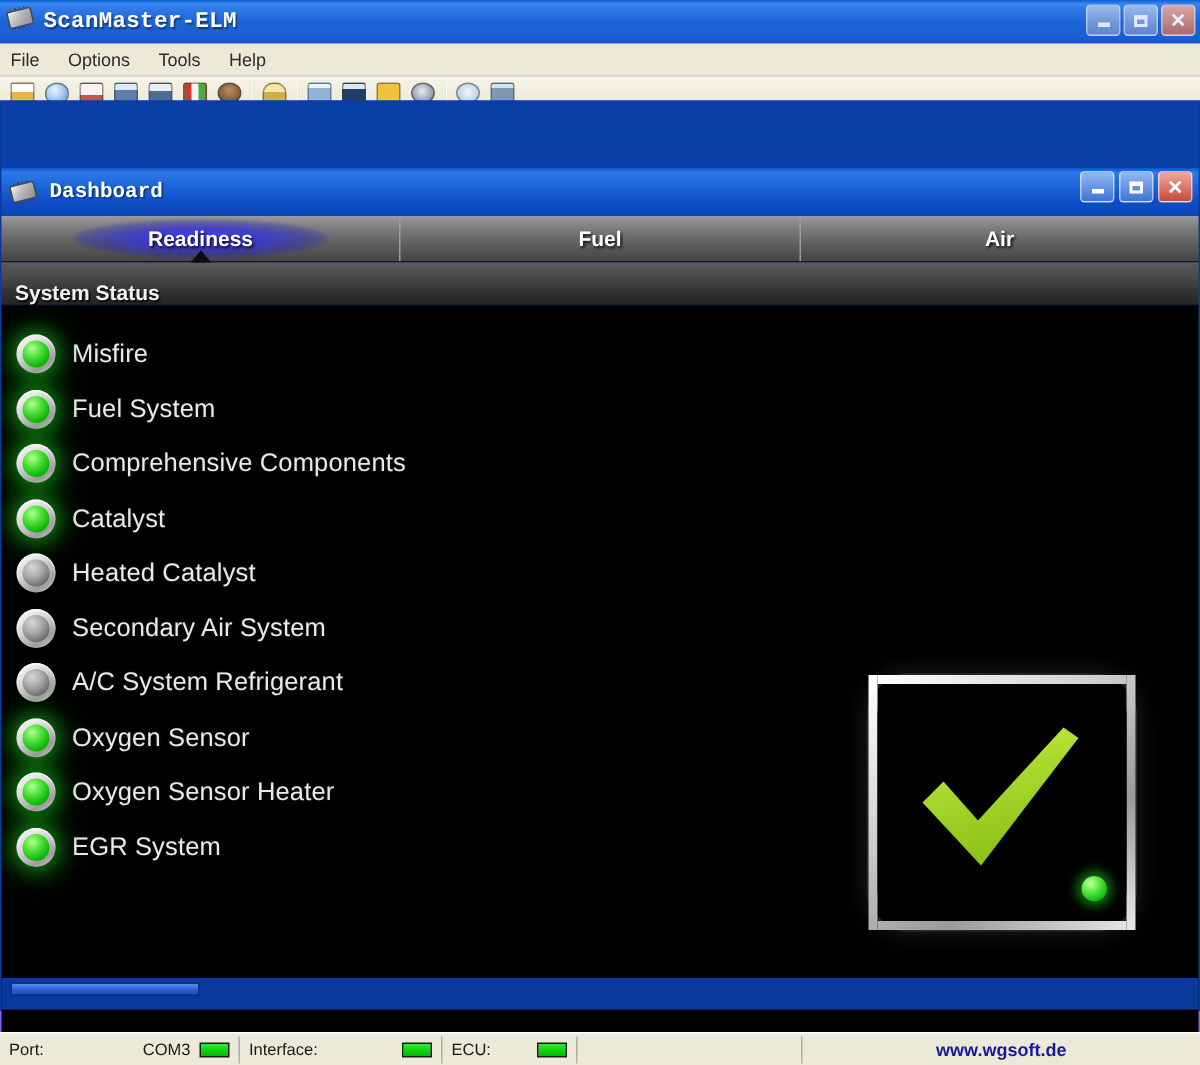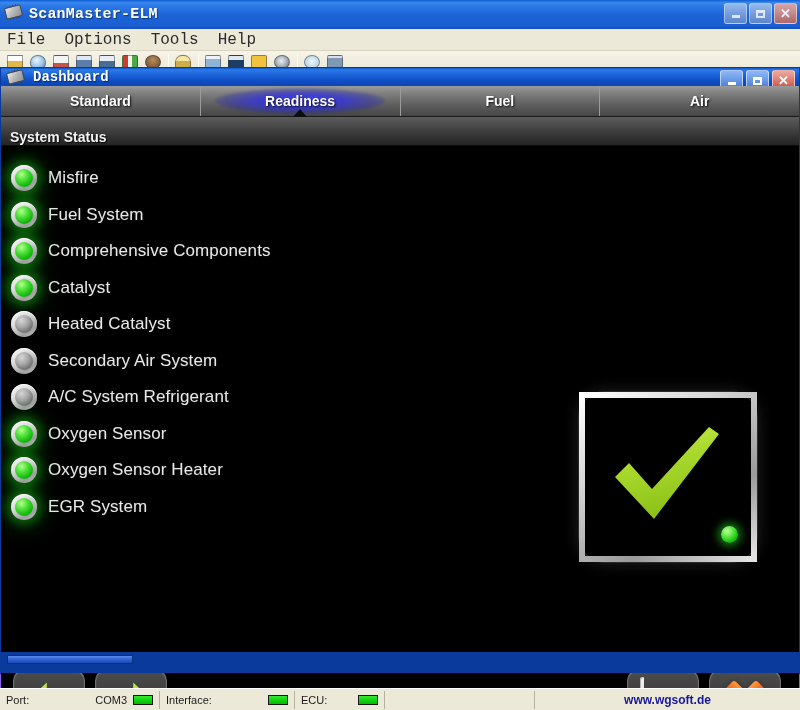--- a/index.html
+++ b/index.html
@@ -89,22 +89,22 @@
 
   
   #menubar {
     position: absolute; left: 0; top: 29px;
     width: 800px; height: 22px;
     background: #ece9d8;
     border-bottom: 1px solid #d8d4c0;
     display: flex; align-items: center; padding-left: 7px;
   }
   .menu-item {
-    font-family: Liberation Mono, monospace;
-    font-size: 16px; color: #2b2b2b;
+    font-family: Liberation Sans, sans-serif;
+    font-size: 12px; color: #2b2b2b;
     padding: 2px 9px 2px 0px; margin-right: 10px;
     white-space: nowrap;
   }
 
   
   #toolbar {
     position: absolute; left: 0; top: 51px;
     width: 800px; height: 23px;
     background: linear-gradient(180deg,#f6f4e8 0%, #eae7d4 100%);
     border-bottom: 1px solid #cfcab4;
@@ -142,24 +142,24 @@
   
   #dashboard-window {
     position: absolute;
     left: 0px; top: 67px;
     width: 800px; height: 607px;
     background: #0b3fa8;
     border: 1px solid #0a3a9c;
   }
   #dash-titlebar {
     position: relative;
-    height: 18px; width: 100%;
+    height: 32px; width: 100%;
     background: linear-gradient(180deg,#0a56cf 0%, #2f7ae7 10%, #1f6ade 30%,
                                 #0f4ec6 70%, #0b45b6 100%);
-    display: flex; align-items: center;
+    display: flex; align-items: center; margin-top: 44px;
   }
   #dash-titlebar .tb-icon { width: 22px; height: 18px; margin: 0 4px 0 6px; display:flex; align-items:center;}
   #dash-title-text {
     color: #ffffff;
     font-family: "Liberation Mono", "DejaVu Sans Mono", monospace;
     font-size: 14px; font-weight: bold;
     text-shadow: 1px 1px 1px rgba(0,0,0,0.5);
   }
   #dash-win-controls {
     position: absolute; right: 4px; top: 2px;
@@ -490,23 +490,20 @@
         <div class="xp-btn max">
           <span class="glyph-max"></span>
         </div>
         <div class="xp-btn close">
           <span class="glyph-close">✕</span>
         </div>
       </div>
     </div>
 
     <div id="tabstrip">
-      <div class="tab">
-        <span class="tab-label">Standard</span>
-      </div>
       <div class="tab active">
         <span class="tab-glow"></span>
         <span class="tab-label">Readiness</span>
         <span class="tab-arrow"></span>
       </div>
       <div class="tab">
         <span class="tab-label">Fuel</span>
       </div>
       <div class="tab">
         <span class="tab-label">Air</span>

